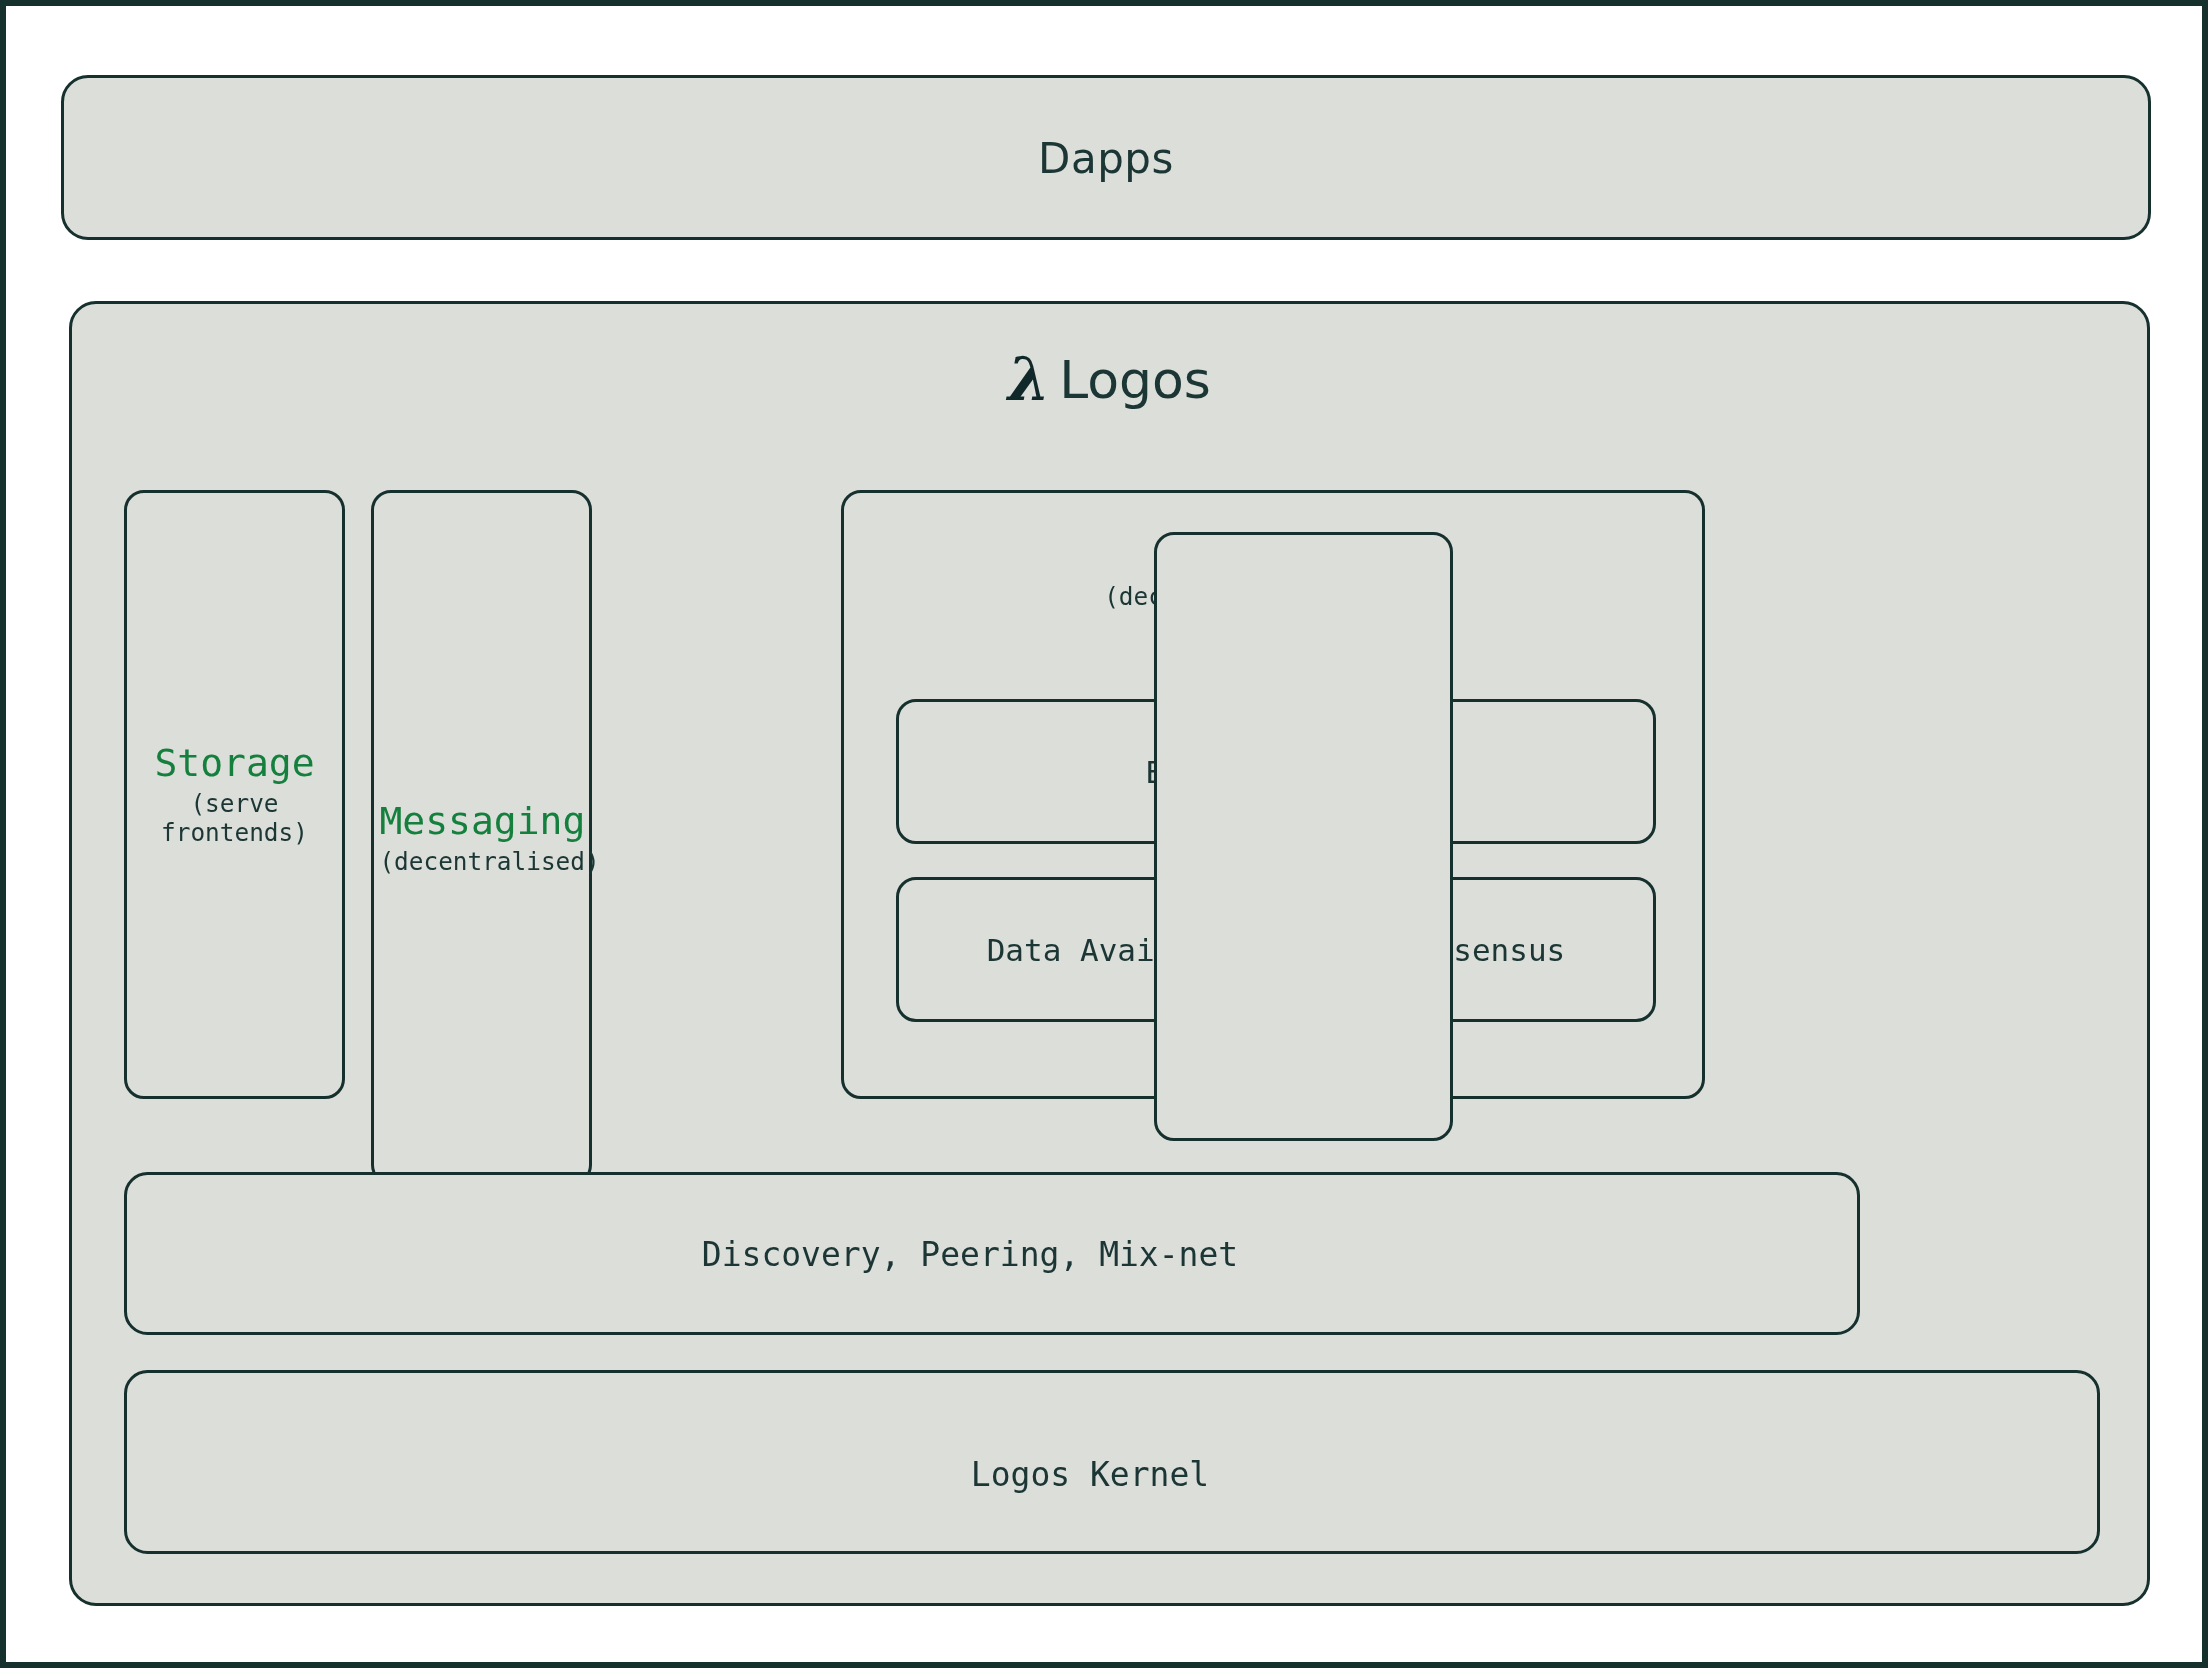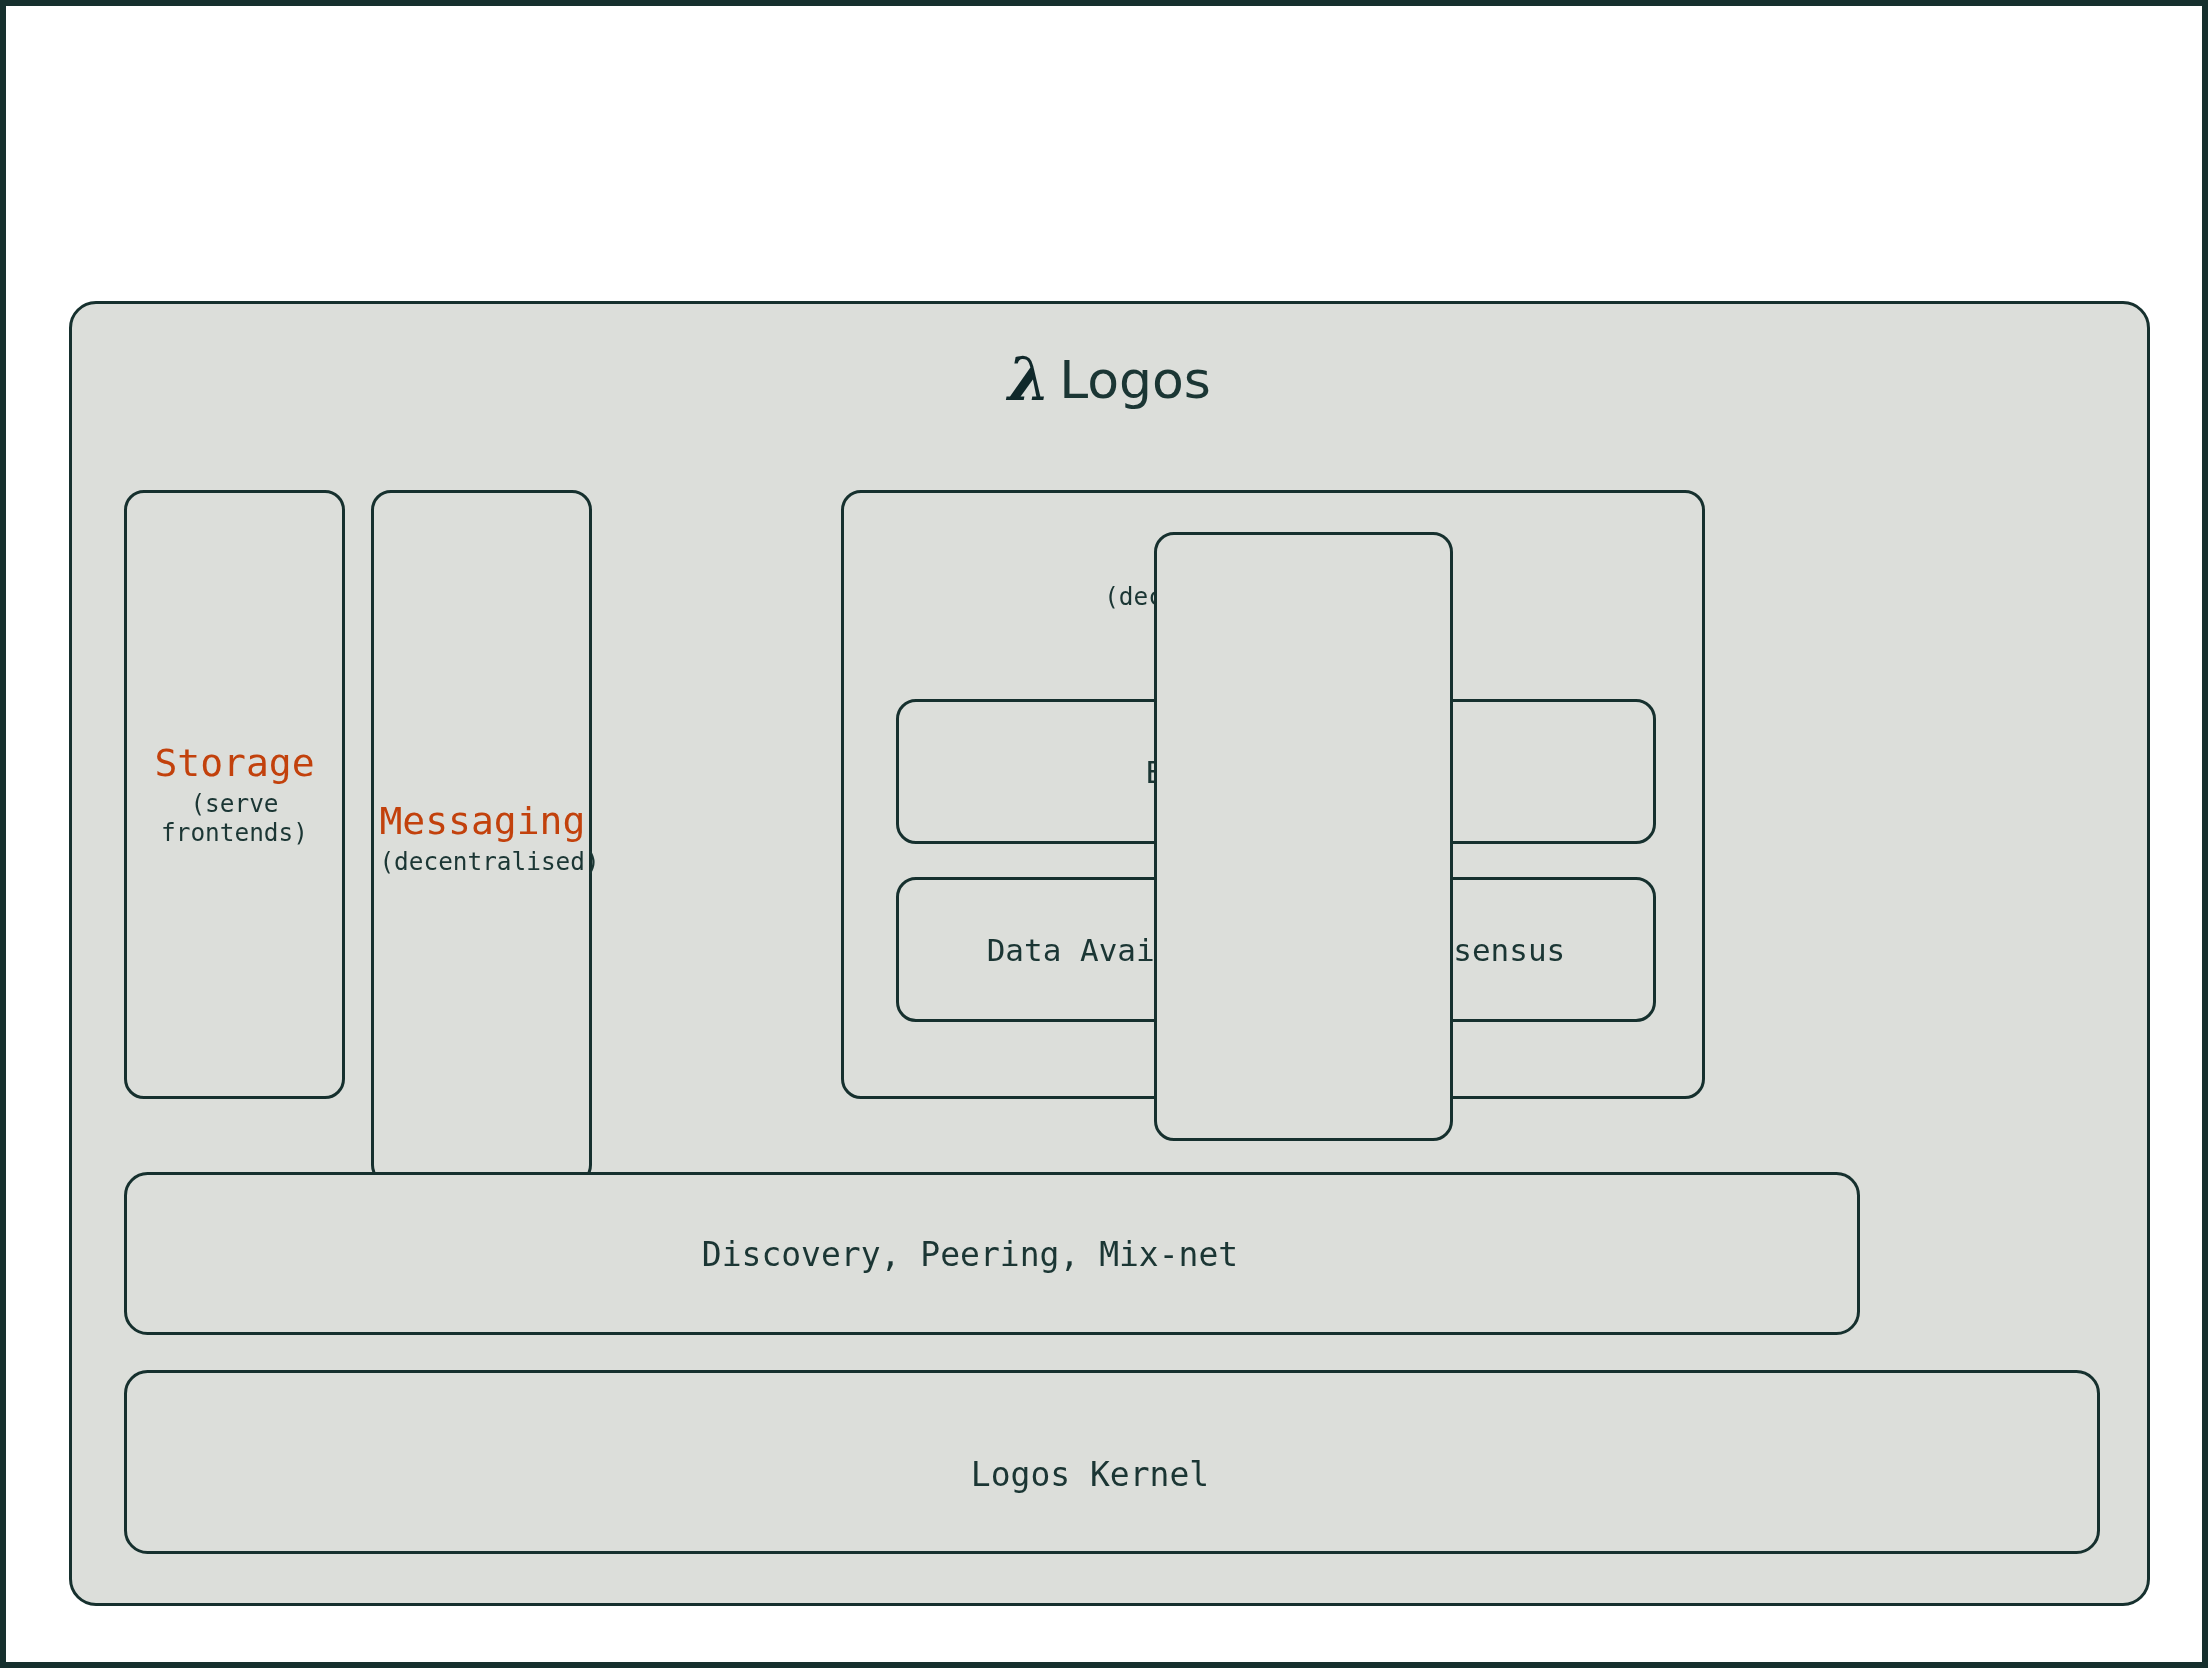--- a/index.html
+++ b/index.html
@@ -103,21 +103,21 @@
     transform: translateY(-50%);
     text-align: center;
     padding: 0 5.4px;
     box-sizing: border-box;
   }
   .col-title {
     display: block;
     font-family: "DejaVu Sans Mono", "Liberation Mono", monospace;
     font-size: 38px;
     line-height: 1.15;
-    color: #c2410c;
+    color: #15803d;
   }
   .col-sub {
     display: block;
     font-family: "DejaVu Sans Mono", "Liberation Mono", monospace;
     font-size: 24.4px;
     line-height: 1.2;
     margin-top: 3.6px;
     color: #1b3634;
   }
 
@@ -201,20 +201,23 @@
     font-family: "DejaVu Sans Mono", "Liberation Mono", monospace;
   }
   #discovery-bar .center-label { transform: translateY(-50%) translateX(-22px); }
   #kernel-bar    .center-label { transform: translateY(-50%) translateX(-22px); margin-top: 12px; }
 </style>
 </head>
 <body>
 
 <div id="page">
 
+  <div class="box" id="dapps">
+    <span class="center-label">Dapps</span>
+  </div>
 
   <div class="box" id="logos-panel">
 
     <div id="logos-title">
       <span class="lam">λ</span><span>Logos</span>
     </div>
 
     <div class="box col" id="storage-box">
       <div class="col-title-block">
         <span class="col-title">Storage</span>

